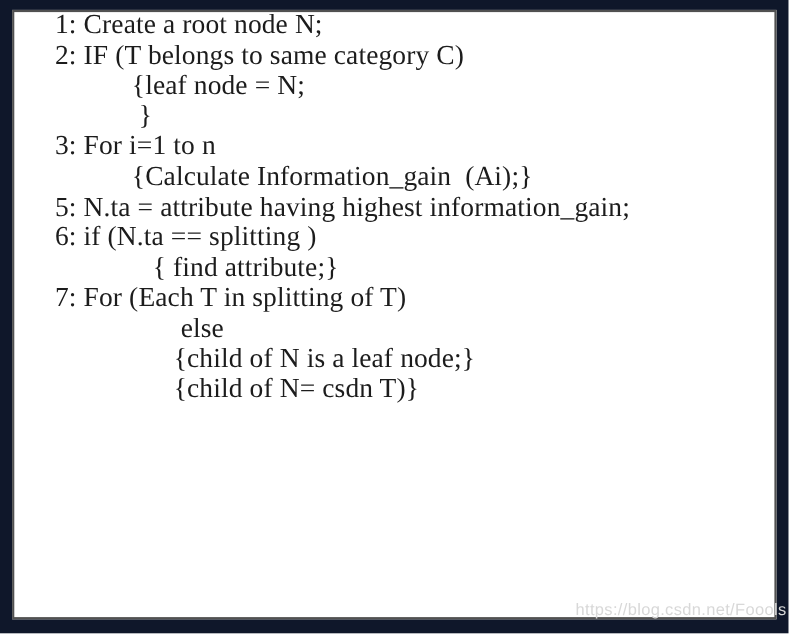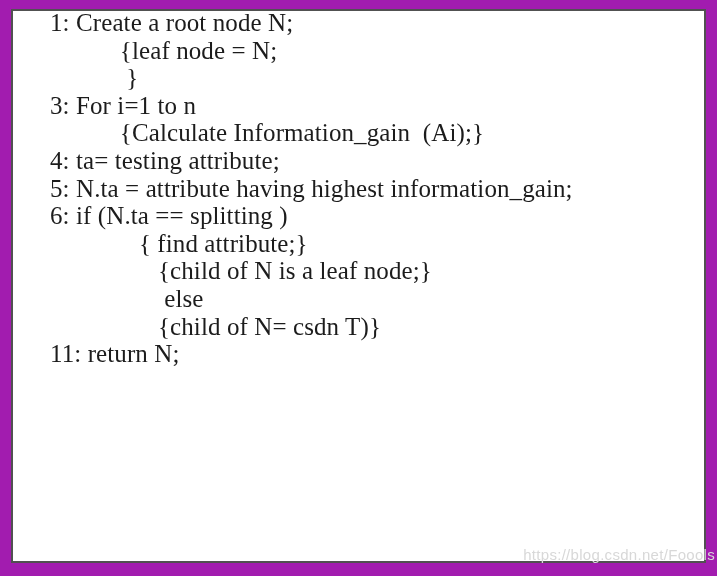--- a/index.html
+++ b/index.html
@@ -4,21 +4,21 @@
 <style>
   html, body {
     margin: 0;
     padding: 0;
     background: #ffffff;
   }
   .screenshot {
     position: relative;
     width: 717px;
     height: 576px;
-    background: #a21caf;
+    background: #0f172a;
     overflow: hidden;
     font-family: "Liberation Serif", "DejaVu Serif", serif;
   }
   .algo-box {
     position: absolute;
     left: 11px;
     top: 9px;
     width: 695px;
     height: 554px;
     border: 2px solid #515151;
@@ -48,28 +48,28 @@
     white-space: nowrap;
   }
 </style>
 </head>
 <body>
 
 <div class="screenshot">
   <div class="algo-box">
     <div class="code">
       <div class="code-line">1: Create a root node N;</div>
+      <div class="code-line">2: IF (T belongs to same category C)</div>
       <div class="code-line">           {leaf node = N;</div>
       <div class="code-line">            }</div>
       <div class="code-line">3: For i=1 to n</div>
       <div class="code-line">           {Calculate Information_gain  (Ai);}</div>
-      <div class="code-line">4: ta= testing attribute;</div>
       <div class="code-line">5: N.ta = attribute having highest information_gain;</div>
       <div class="code-line">6: if (N.ta == splitting )</div>
       <div class="code-line">              { find attribute;}</div>
+      <div class="code-line">7: For (Each T in splitting of T)</div>
+      <div class="code-line">                  else</div>
       <div class="code-line">                 {child of N is a leaf node;}</div>
-      <div class="code-line">                  else</div>
       <div class="code-line">                 {child of N= csdn T)}</div>
-      <div class="code-line">11: return N;</div>
     </div>
   </div>
   <div class="watermark">https://blog.csdn.net/Foools</div>
 </div>
 
 </body></html>

